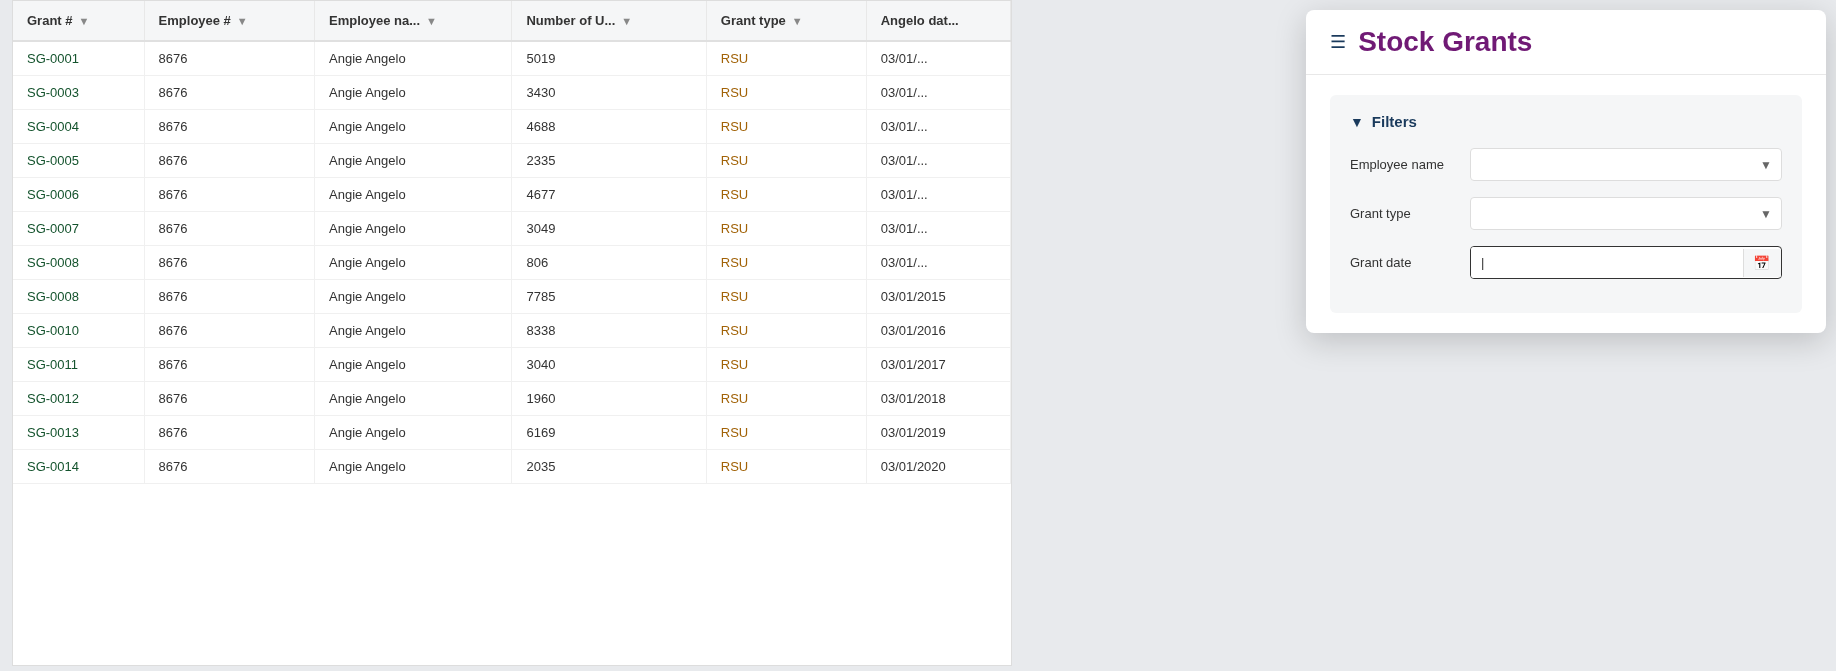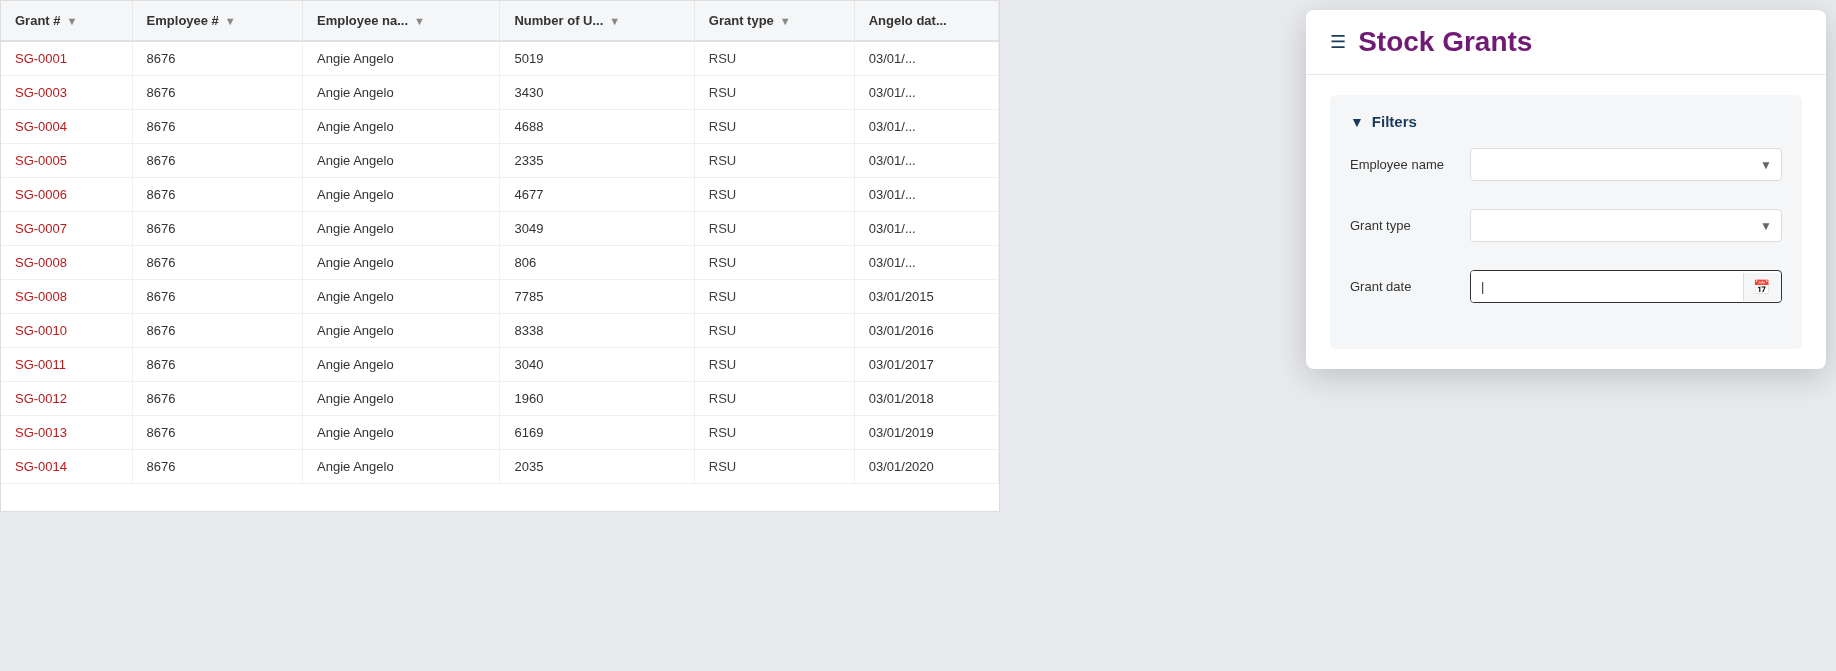--- a/index.html
+++ b/index.html
@@ -9,23 +9,23 @@
       background: #e8eaed;
       width: 1836px;
       height: 671px;
       overflow: hidden;
       position: relative;
     }
 
     
     .table-container {
       position: absolute;
-      top: 0; left: 0;
+      top: 0; left: 12px;
       width: 1000px;
-      height: 512px;
+      height: 666px;
       background: #fff;
       border: 1px solid #ddd;
       overflow: hidden;
     }
 
     .table-wrapper {
       width: 100%;
       height: 100%;
       overflow: hidden;
     }
@@ -134,21 +134,21 @@
     }
 
     .filter-funnel-icon {
       color: #1a3a5c;
       font-size: 14px;
     }
 
     .filter-row {
       display: flex;
       align-items: center;
-      margin-bottom: 28px;
+      margin-bottom: 16px;
     }
 
     .filter-label {
       width: 120px;
       font-size: 13px;
       font-weight: 500;
       color: #333;
       flex-shrink: 0;
     }
 
@@ -200,25 +200,25 @@
     .calendar-icon-btn {
       padding: 6px 10px;
       background: #f5f6f7;
       border-left: 1px solid #ddd;
       cursor: pointer;
       color: #666;
       font-size: 14px;
     }
 
     .rsu-tag {
-      color: #404040;
+      color: #a16207;
     }
 
     .grant-num {
-      color: #b91c1c;
+      color: #14532d;
     }
   </style>
 </head>
 <body>
 
 <div class="table-container">
   <div class="table-wrapper">
     <table>
       <thead>
         <tr>

